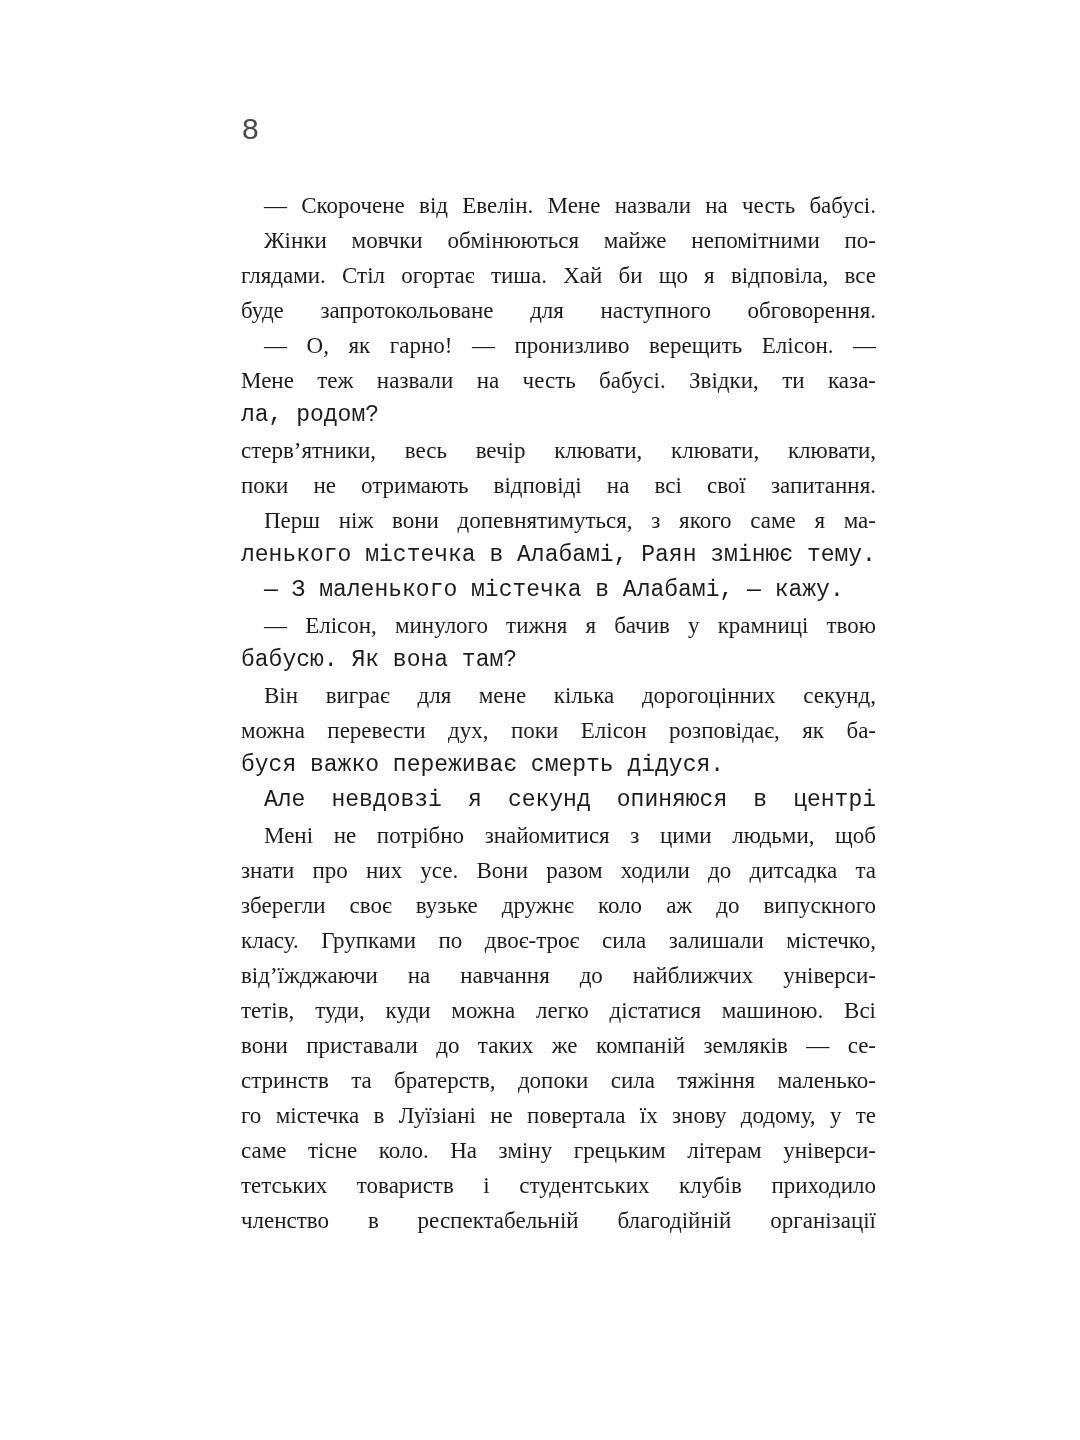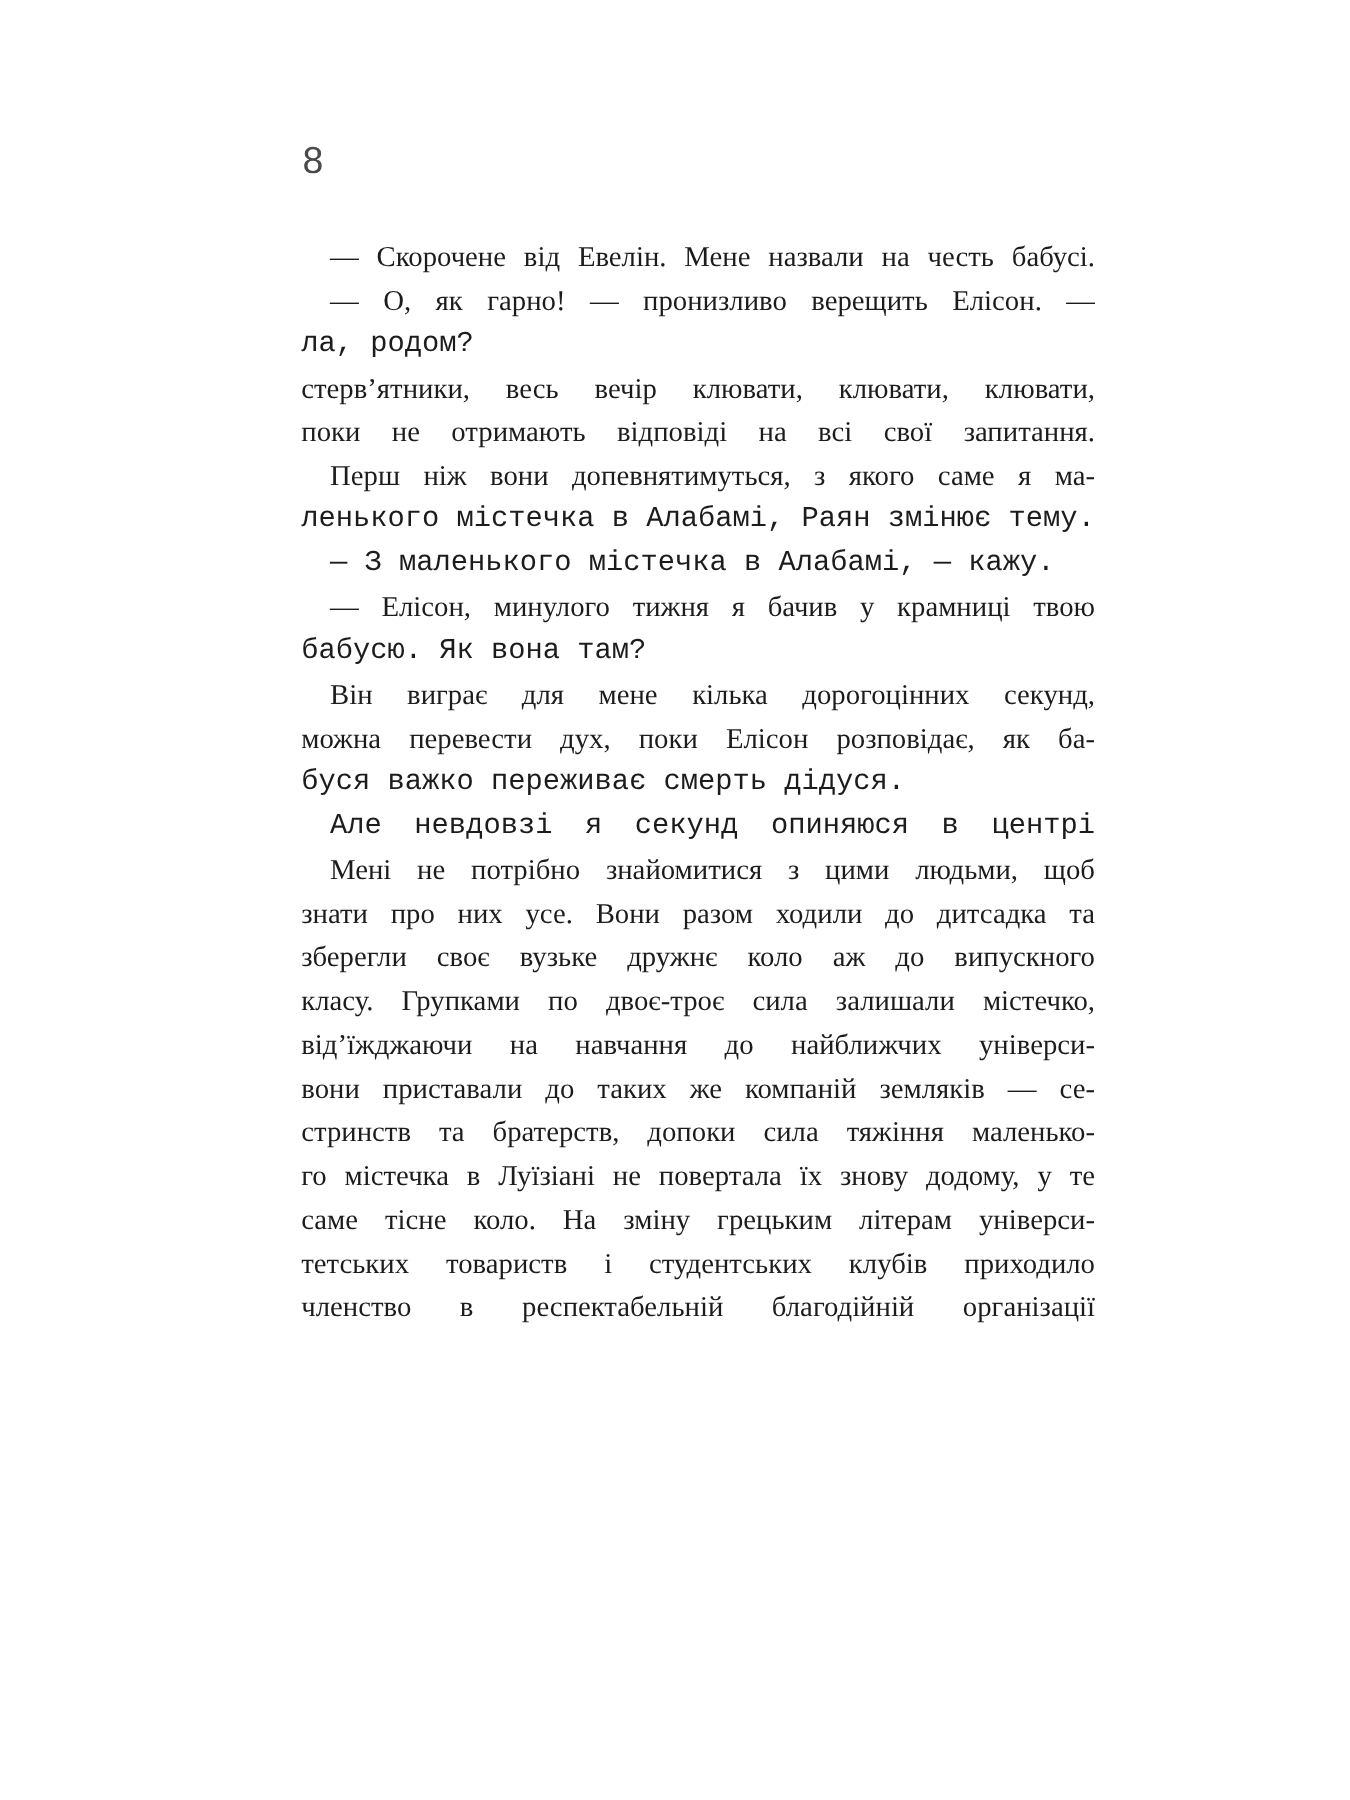--- a/index.html
+++ b/index.html
@@ -44,21 +44,27 @@
 </head>
 <body>
 
 <div class="page">
   <div class="page-number">8</div>
   <div class="text-block">
       <div class="paragraph">
         <div class="line indent">— Скорочене від Евелін. Мене назвали на честь бабусі.</div>
       </div>
       <div class="paragraph">
+        <div class="line indent">Жінки мовчки обмінюються майже непомітними по-</div>
+        <div class="line">глядами. Стіл огортає тиша. Хай би що я відповіла, все</div>
+        <div class="line">буде запротокольоване для наступного обговорення.</div>
+      </div>
+      <div class="paragraph">
         <div class="line indent">— О, як гарно! — пронизливо верещить Елісон. —</div>
+        <div class="line">Мене теж назвали на честь бабусі. Звідки, ти каза-</div>
         <div class="line nofill">ла, родом?</div>
       </div>
       <div class="paragraph">
         <div class="line">стерв’ятники, весь вечір клювати, клювати, клювати,</div>
         <div class="line">поки не отримають відповіді на всі свої запитання.</div>
       </div>
       <div class="paragraph">
         <div class="line indent">Перш ніж вони допевнятимуться, з якого саме я ма-</div>
         <div class="line nofill">ленького містечка в Алабамі, Раян змінює тему.</div>
       </div>
@@ -76,20 +82,21 @@
       </div>
       <div class="paragraph">
         <div class="line indent nofill">Але невдовзі я секунд опиняюся в центрі уваги.</div>
       </div>
       <div class="paragraph">
         <div class="line indent">Мені не потрібно знайомитися з цими людьми, щоб</div>
         <div class="line">знати про них усе. Вони разом ходили до дитсадка та</div>
         <div class="line">зберегли своє вузьке дружнє коло аж до випускного</div>
         <div class="line">класу. Групками по двоє-троє сила залишали містечко,</div>
         <div class="line">від’їжджаючи на навчання до найближчих універси-</div>
+        <div class="line">тетів, туди, куди можна легко дістатися машиною. Всі</div>
         <div class="line">вони приставали до таких же компаній земляків — се-</div>
         <div class="line">стринств та братерств, допоки сила тяжіння маленько-</div>
         <div class="line">го містечка в Луїзіані не повертала їх знову додому, у те</div>
         <div class="line">саме тісне коло. На зміну грецьким літерам універси-</div>
         <div class="line">тетських товариств і студентських клубів приходило</div>
         <div class="line">членство в респектабельній благодійній організації</div>
       </div>
     </div>
 </div>
 

